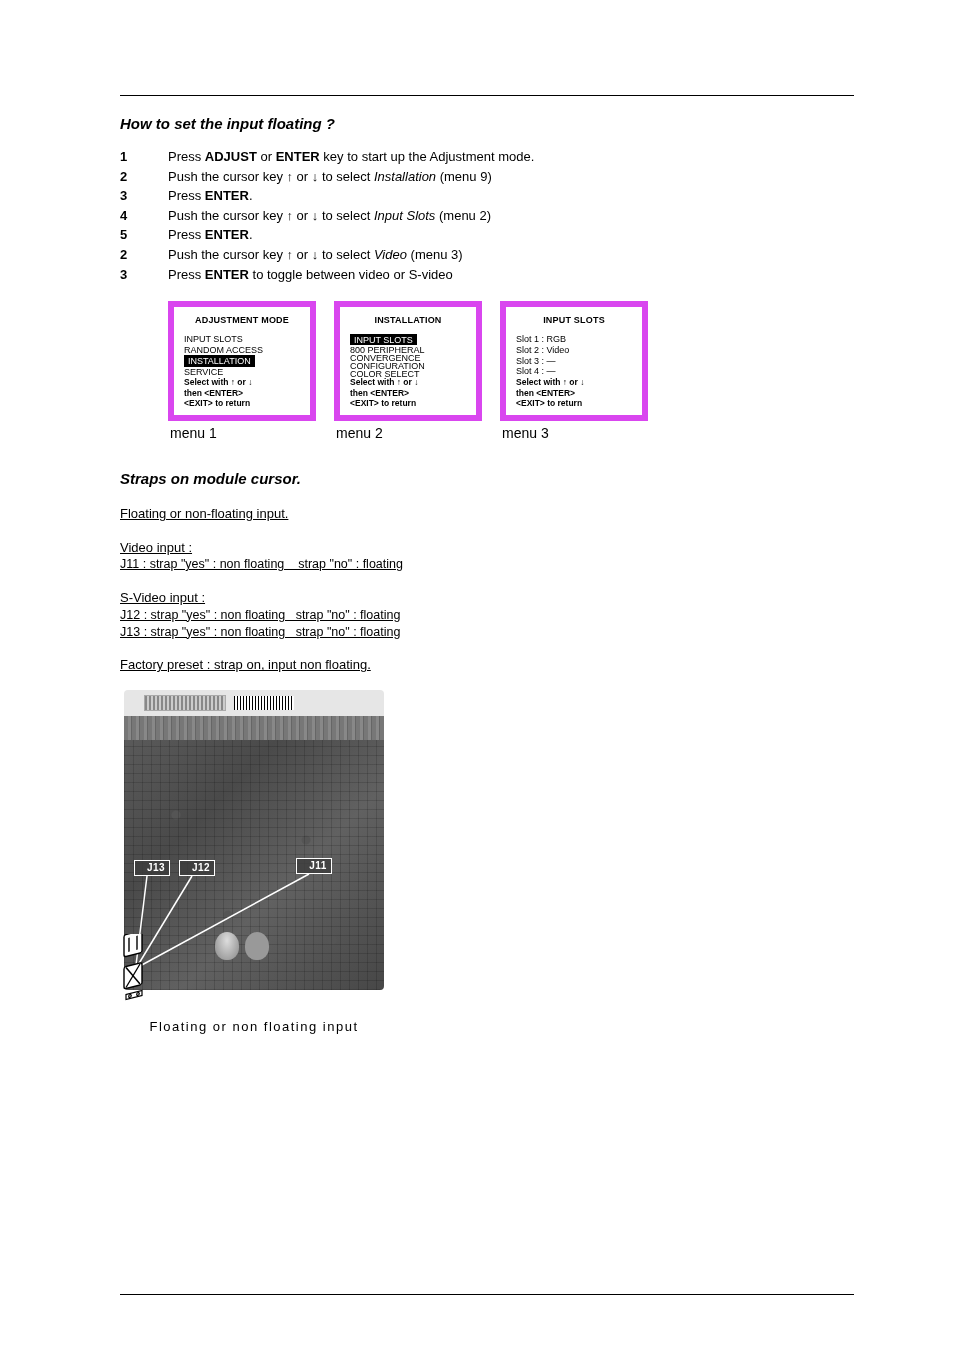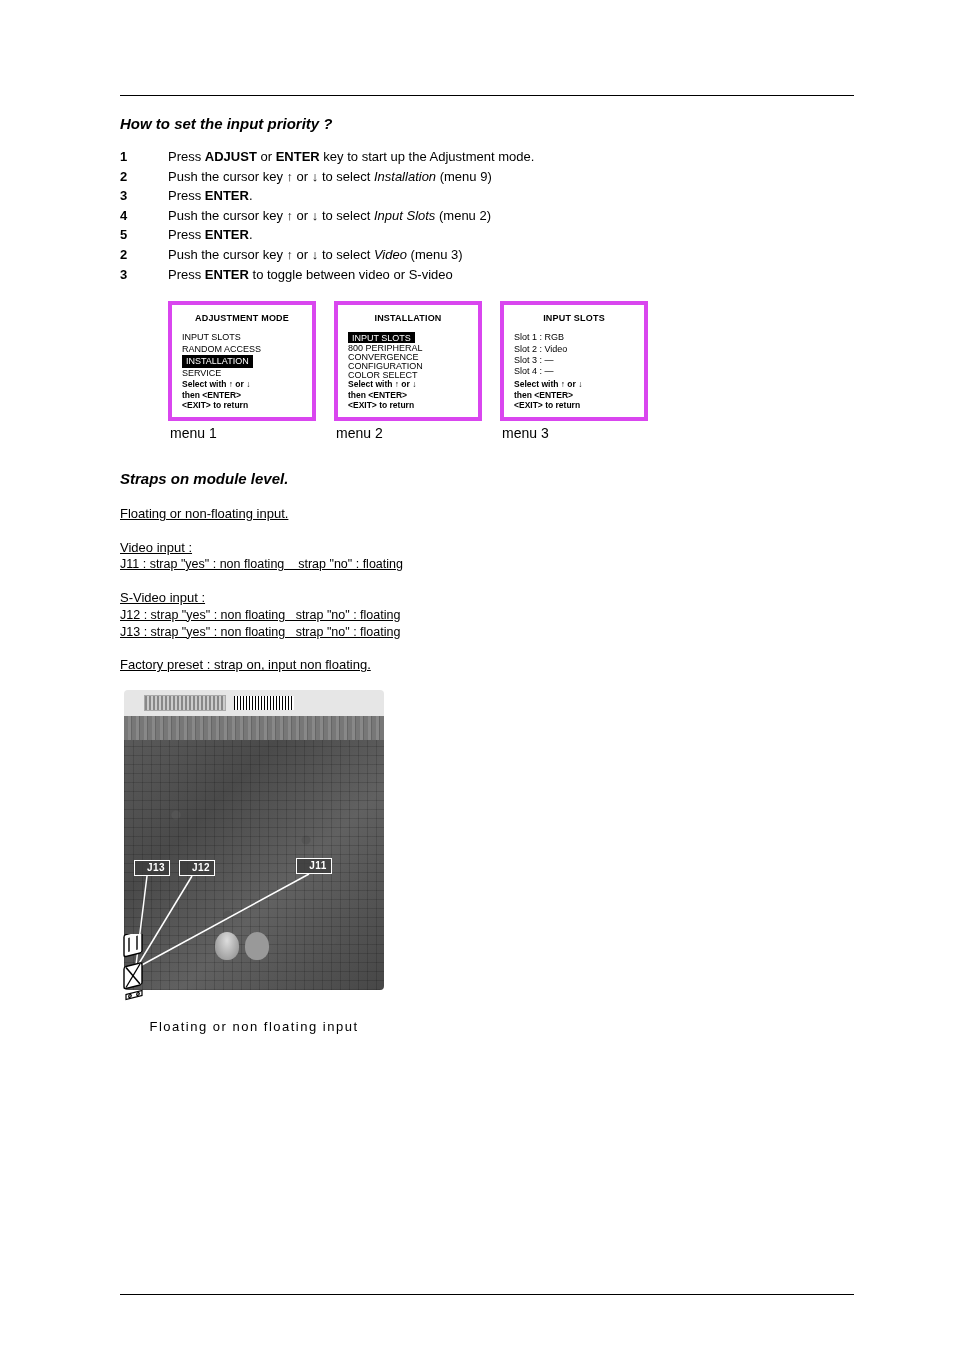--- a/index.html
+++ b/index.html
@@ -68,21 +68,21 @@
     gap: 18px;
     margin: 10px 0 6px 48px;
   }
   .menu-wrap {
     display: flex;
     flex-direction: column;
   }
   .menu-box {
     width: 148px;
     height: 120px;
-    border: 4px solid #d946ef;
+    border: 6px solid #d946ef;
     box-sizing: border-box;
     padding: 8px 10px 6px 10px;
     font-size: 9px;
     line-height: 1.25;
     display: flex;
     flex-direction: column;
     justify-content: flex-start;
   }
   .menu-box .title {
     font-weight: bold;
@@ -228,21 +228,21 @@
     width: 260px; height: 300px;
     pointer-events: none;
   }
 </style>
 </head>
 <body>
 
 <div class="page">
   <hr class="hr-top">
 
-  <h2 class="section">How to set the input priority ?</h2>
+  <h2 class="section">How to set the input floating ?</h2>
 
   <div class="steps">
 
     <div class="step-row">
       <div class="step-num">1</div>
       <div class="step-text">
         <span>Press </span><b>ADJUST</b><span> or </span><b>ENTER</b><span> key to start up the Adjustment mode.</span>
       </div>
     </div>
 
@@ -331,21 +331,21 @@
         <span class="line">Slot 3 : —</span>
         <span class="line">Slot 4 : —</span>
         <div class="footer">Select with ↑ or ↓
 then &lt;ENTER&gt;
 &lt;EXIT&gt; to return</div>
       </div>
       <div class="menu-label">menu 3</div>
     </div>
   </div>
 
-  <h2 class="section" style="margin-top:26px">Straps on module level.</h2>
+  <h2 class="section" style="margin-top:26px">Straps on module cursor.</h2>
 
   <div class="body-block">Floating or non-floating input.</div>
 
   <div class="body-block">
     <div>Video input :</div>
     <div class="mono-line">J11 : strap "yes" : non floating    strap "no" : floating</div>
   </div>
 
   <div class="body-block">
     <div>S-Video input :</div>

